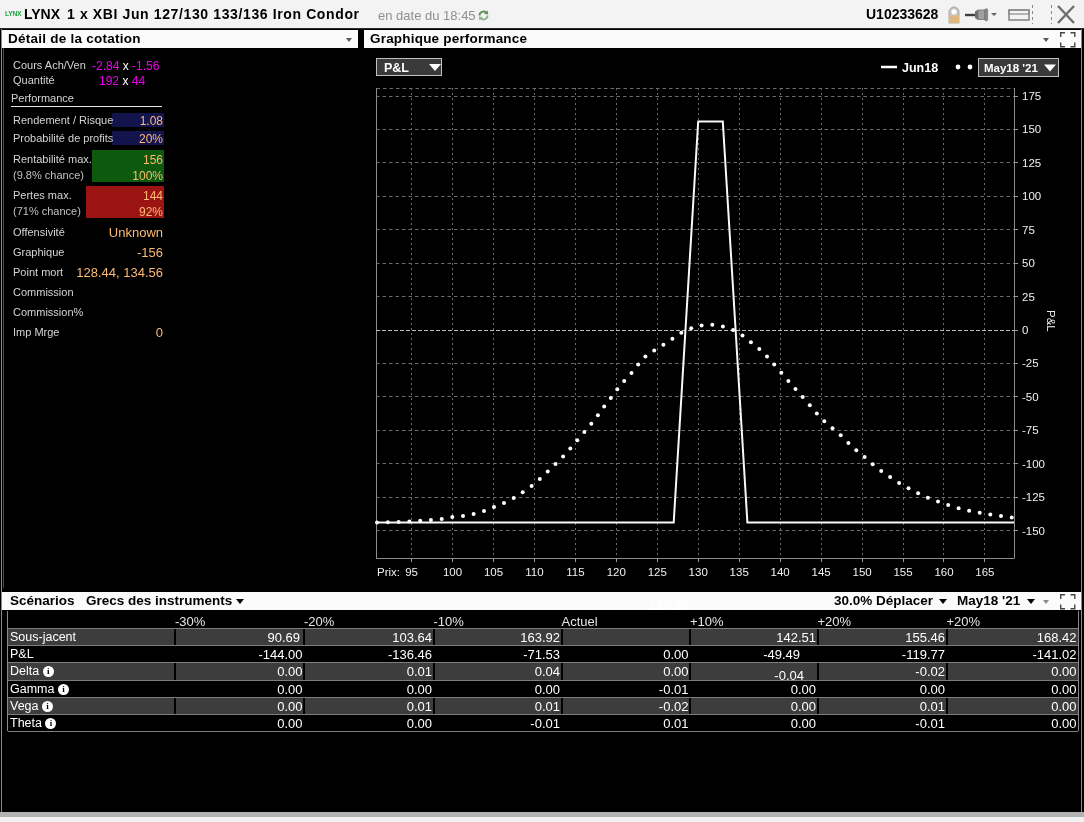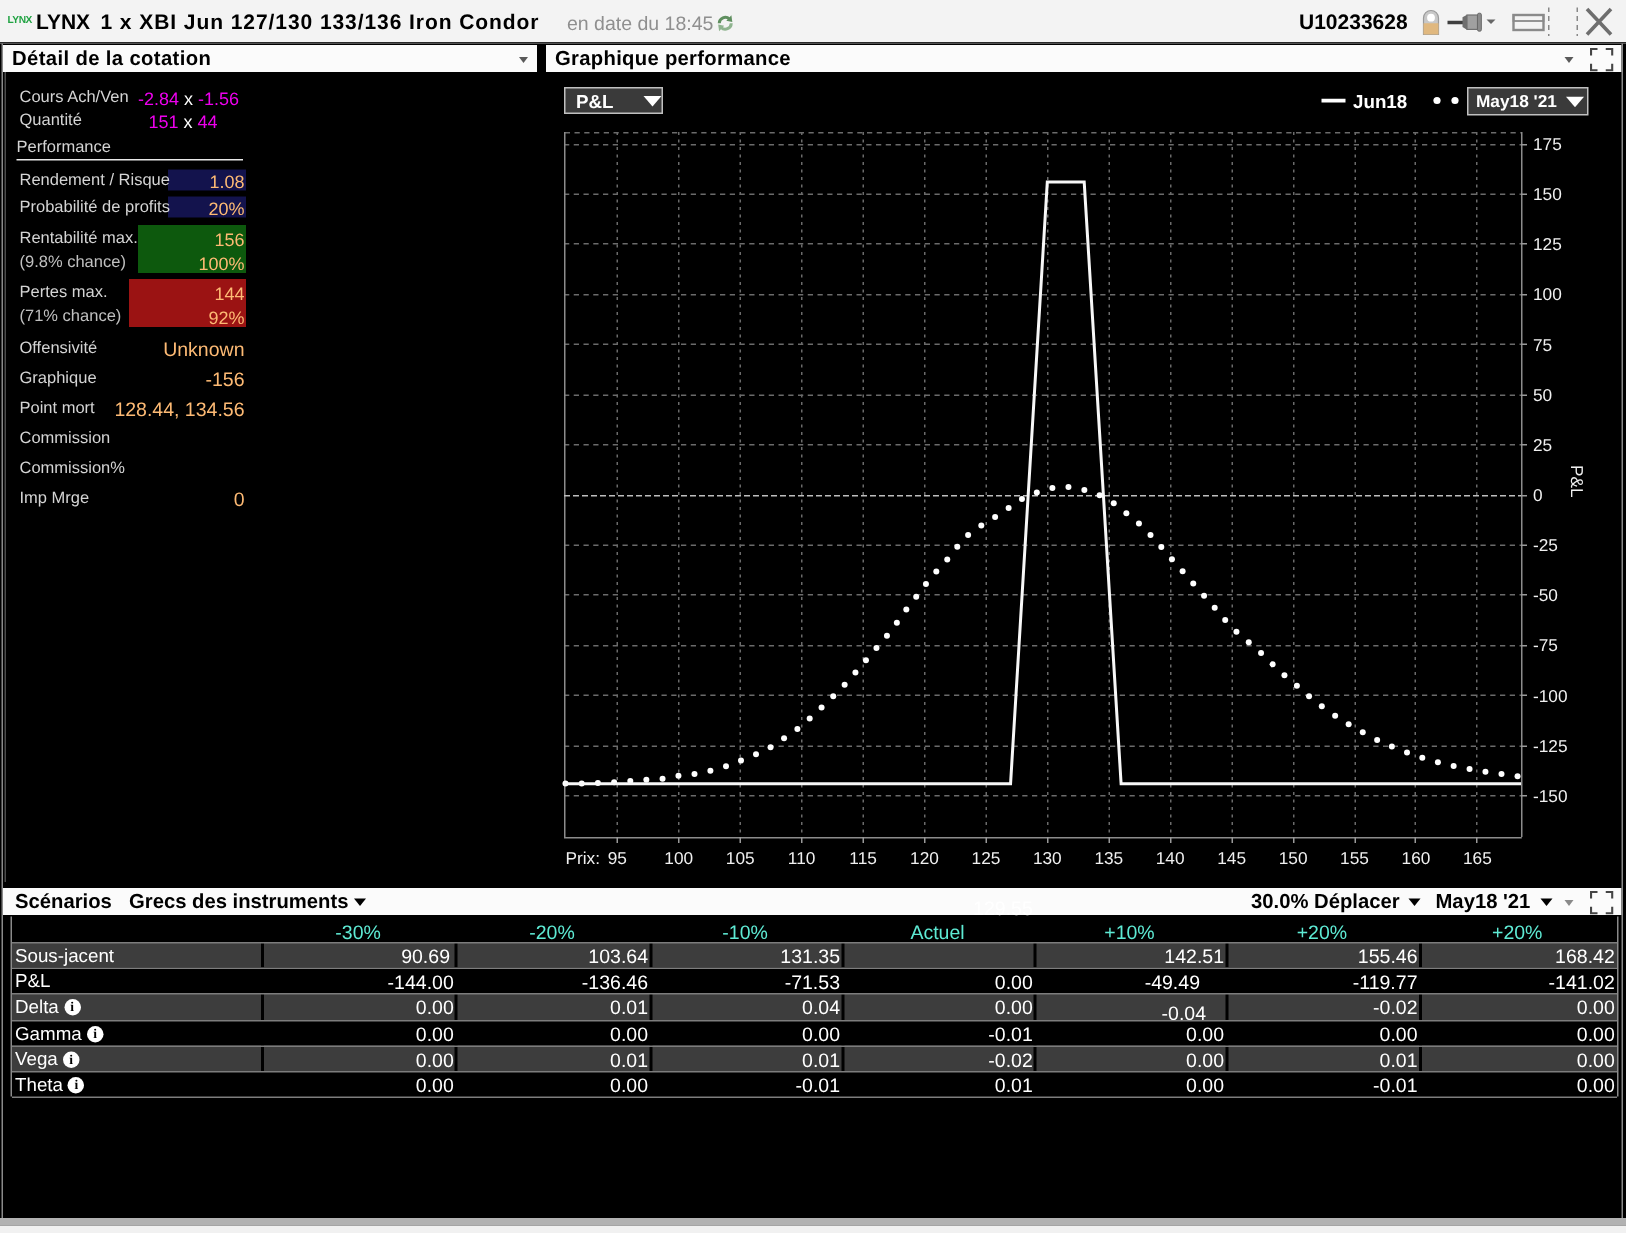--- a/index.html
+++ b/index.html
@@ -7,21 +7,21 @@
   border-bottom:1px solid #2a2a2a; }
 .phead { position:absolute; background:#fbfbfb; }
 .ptitle { position:absolute; font-size:13.5px; font-weight:bold; color:#000; }
 .lbl { position:absolute; font-size:11px; color:#d4d4d4; white-space:nowrap; }
 .dim { color:#c0c0c0; }
 .val { position:absolute; font-size:12px; white-space:nowrap; }
 .mag { color:#ee00ee; }
 .valr { position:absolute; left:20px; width:143px; text-align:right; font-size:12px; color:#fdba74; white-space:nowrap; }
 .valr.big { font-size:13px; }
 .box { position:absolute; }
-.th { position:absolute; font-size:13px; color:#5eead4; text-align:center; }
+.th { position:absolute; font-size:13px; color:#e5e5e5; text-align:left; }
 .td { position:absolute; font-size:13px; color:#fff; text-align:right; }
 .tl { position:absolute; font-size:12.5px; color:#fff; white-space:nowrap; }
 .info { display:inline-block; width:11px; height:11px; border-radius:6px; background:#fff; color:#000;
   font-size:9px; font-weight:bold; text-align:center; line-height:11px; vertical-align:1px; font-family:"Liberation Serif",serif; }
 </style></head>
 <body>
 <div class="topbar"></div>
 <div style="position:absolute;left:5px;top:10px;font-size:6.8px;font-weight:bold;color:#21a343;letter-spacing:-0.3px">LYNX</div>
 <div class="ptitle" style="left:24px;top:6px;font-size:14px">LYNX</div>
 <div class="ptitle" style="left:67px;top:6px;font-size:14px;letter-spacing:0.62px">1 x XBI Jun 127/130 133/136 Iron Condor</div>
@@ -54,21 +54,21 @@
 <svg style="position:absolute;left:1055px;top:4px" width="22" height="21">
     <path d="M3 2 L19 19 M19 2 L3 19" stroke="#6e6e6e" stroke-width="2.4"></path>
   </svg>
 
 <div class="phead" style="left:2px;top:30px;width:356px;height:18px"></div>
 <div class="ptitle" style="left:8px;top:31px;letter-spacing:0.25px">Détail de la cotation</div>
 <div style="position:absolute;left:346px;top:38px;width:0;height:0;border-left:3.5px solid transparent;border-right:3.5px solid transparent;border-top:4px solid #5a5a5a"></div>
 <div class="lbl" style="left:13px;top:59px">Cours Ach/Ven</div>
 <div class="val" style="left:92px;top:59px"><span class="mag">-2.84</span> <span style="color:#fff">x</span> <span class="mag">-1.56</span></div>
 <div class="lbl" style="left:13px;top:74px">Quantité</div>
-<div class="val" style="left:99px;top:74px"><span class="mag">151</span> <span style="color:#fff">x</span> <span class="mag">44</span></div>
+<div class="val" style="left:99px;top:74px"><span class="mag">192</span> <span style="color:#fff">x</span> <span class="mag">44</span></div>
 <div class="lbl" style="left:11px;top:92px;width:151px;border-bottom:1px solid #e8e8e8;padding-bottom:2px">Performance</div>
 <div class="box" style="left:112px;top:113px;width:52px;height:14px;background:#13134d"></div>
 <div class="box" style="left:112px;top:131px;width:52px;height:14px;background:#13134d"></div>
 <div class="box" style="left:92px;top:150px;width:72px;height:32px;background:#0d590d"></div>
 <div class="box" style="left:86px;top:186px;width:78px;height:32px;background:#9b1313"></div>
 <div class="lbl" style="left:13px;top:114px">Rendement / Risque</div>
 <div class="valr" style="top:114px">1.08</div>
 <div class="lbl" style="left:13px;top:132px">Probabilité de profits</div>
 <div class="valr" style="top:132px">20%</div>
 <div class="lbl" style="left:13px;top:153px">Rentabilité max.</div>
@@ -292,21 +292,21 @@
 <div class="th" style="left:304px;top:614px;width:128.0px">-20%</div>
 <div class="th" style="left:433.5px;top:614px;width:126.5px">-10%</div>
 <div class="th" style="left:561.5px;top:614px;width:127.0px">Actuel</div>
 <div class="th" style="left:690px;top:614px;width:126.0px">+10%</div>
 <div class="th" style="left:817.5px;top:614px;width:127.5px">+20%</div>
 <div class="th" style="left:946.5px;top:614px;width:130.0px">+20%</div>
 <div style="position:absolute;left:8px;top:628px;width:1070px;height:17px;background:#3d3d3d"></div>
 <div class="tl" style="left:10px;top:630px">Sous-jacent </div>
 <div class="td" style="left:175px;top:630px;width:125px">90.69</div>
 <div class="td" style="left:304px;top:630px;width:128.0px">103.64</div>
-<div class="td" style="left:433.5px;top:630px;width:126.5px">131.35</div>
+<div class="td" style="left:433.5px;top:630px;width:126.5px">163.92</div>
 <div class="td" style="left:561.5px;top:598px;width:127.0px">129.55</div>
 <div class="td" style="left:690px;top:630px;width:126.0px">142.51</div>
 <div class="td" style="left:817.5px;top:630px;width:127.5px">155.46</div>
 <div class="td" style="left:946.5px;top:630px;width:130.0px">168.42</div>
 <div style="position:absolute;left:8px;top:645px;width:1070px;height:17px;background:#000000"></div>
 <div class="tl" style="left:10px;top:647px">P&amp;L </div>
 <div class="td" style="left:175px;top:647px;width:127.5px">-144.00</div>
 <div class="td" style="left:304px;top:647px;width:128.0px">-136.46</div>
 <div class="td" style="left:433.5px;top:647px;width:126.5px">-71.53</div>
 <div class="td" style="left:561.5px;top:647px;width:127.0px">0.00</div>

